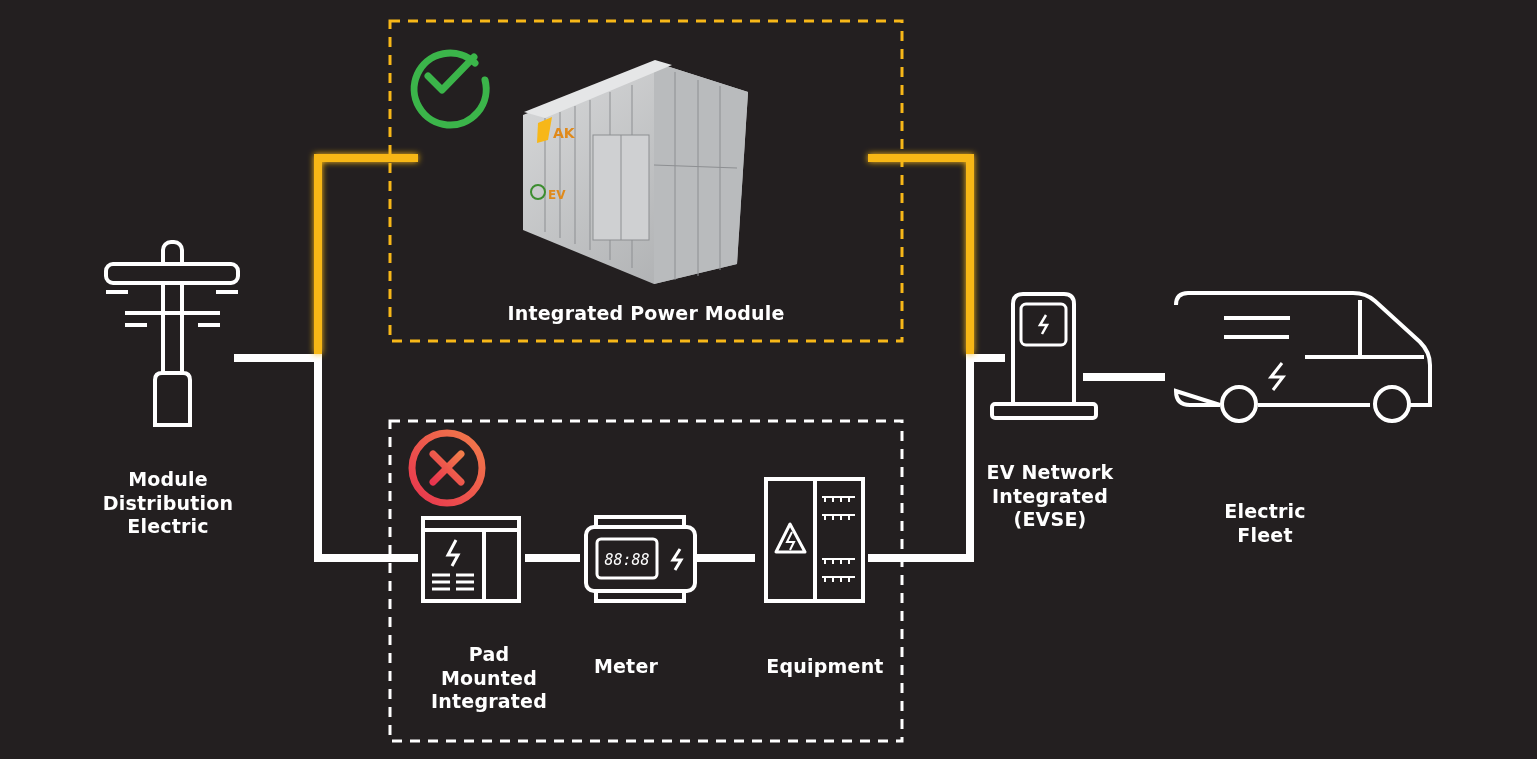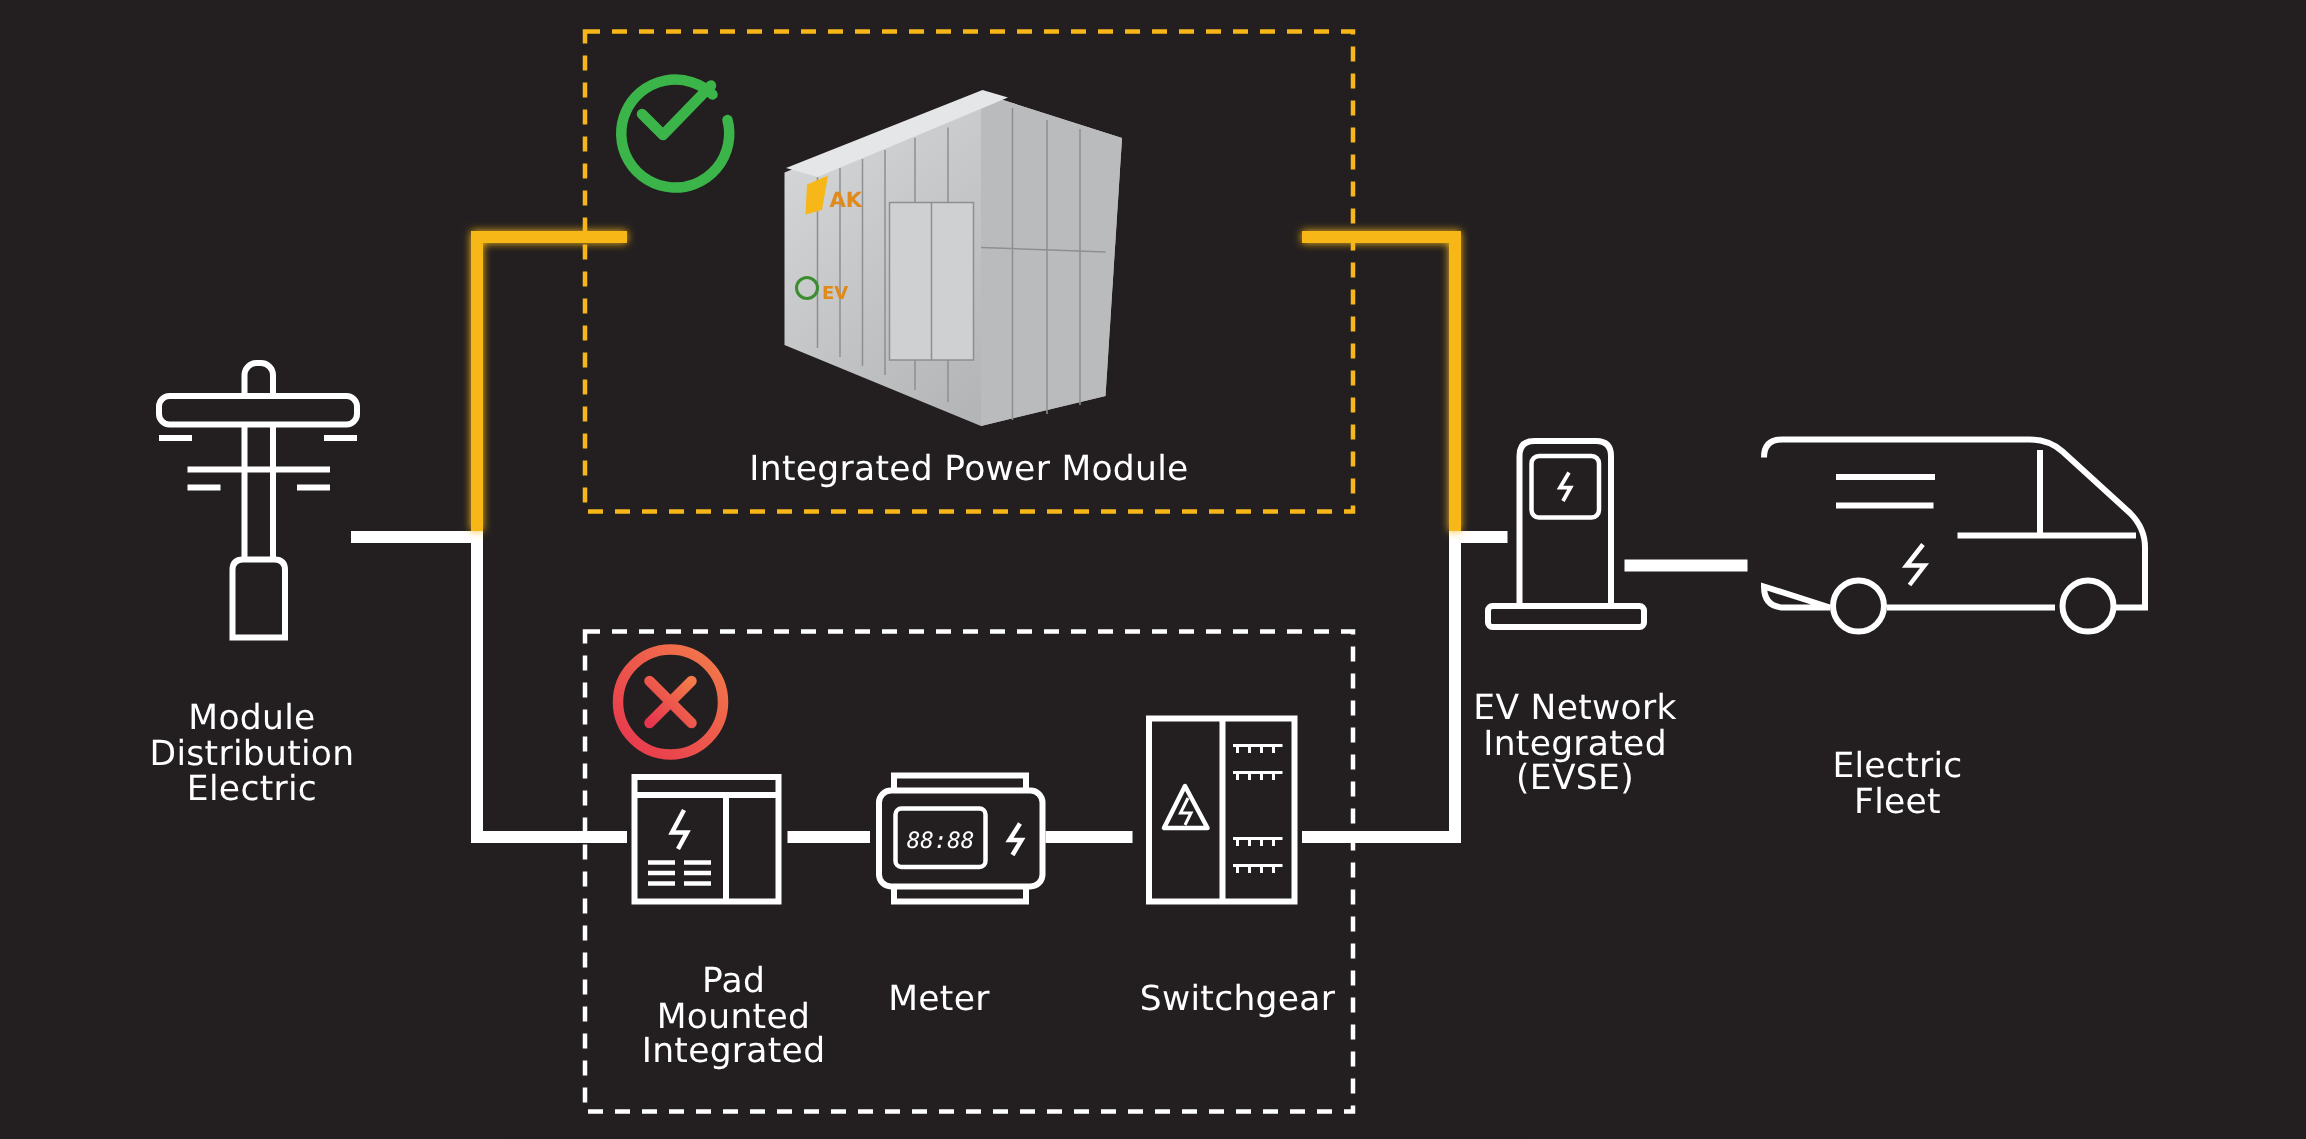--- a/index.html
+++ b/index.html
@@ -4,22 +4,22 @@
 <style>
   html, body { margin: 0; padding: 0; }
   body {
     width: 1537px; height: 759px; overflow: hidden;
     background: #231f20;
     font-family: "DejaVu Sans", "Liberation Sans", sans-serif;
     position: relative;
   }
   svg.canvas { position: absolute; left: 0; top: 0; }
   .label {
-    position: absolute; color: #ffffff; font-weight: normal;
-    font-size: 23px; line-height: 23.5px; text-align: center;
+    position: absolute; color: #ffffff; font-weight: bold;
+    font-size: 19px; line-height: 23.5px; text-align: center;
     transform: translateX(-50%); white-space: nowrap;
     letter-spacing: 0.2px;
   }
   .label span { display: block; }
   .pill { stroke: #fff; fill: none; stroke-width: 4; }
 </style>
 </head>
 <body>
 
 <svg class="canvas" width="1537" height="759" viewBox="0 0 1537 759">
@@ -172,21 +172,21 @@
   <span>Pad</span>
   <span>Mounted</span>
   <span>Integrated</span>
 </div>
 
 <div class="label" style="left:626px; top:655px;">
   <span>Meter</span>
 </div>
 
 <div class="label" style="left:825px; top:655px;">
-  <span>Switchgear</span>
+  <span>Equipment</span>
 </div>
 
 <div class="label" style="left:1050px; top:461px;">
   <span>EV Network</span>
   <span>Integrated</span>
   <span>(EVSE)</span>
 </div>
 
 <div class="label" style="left:1265px; top:500px;">
   <span>Electric</span>

